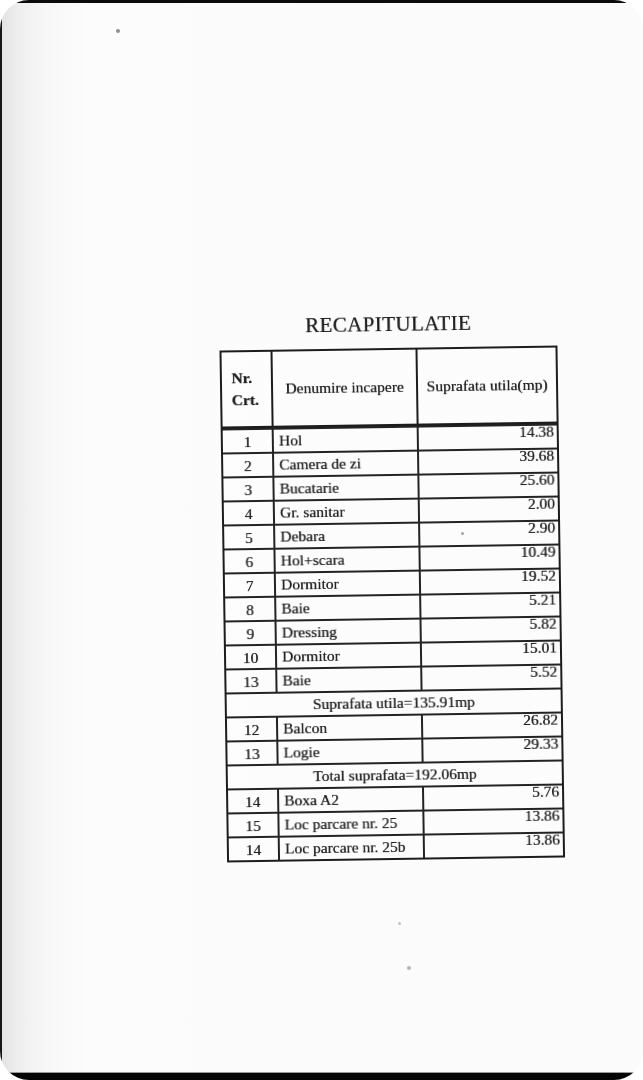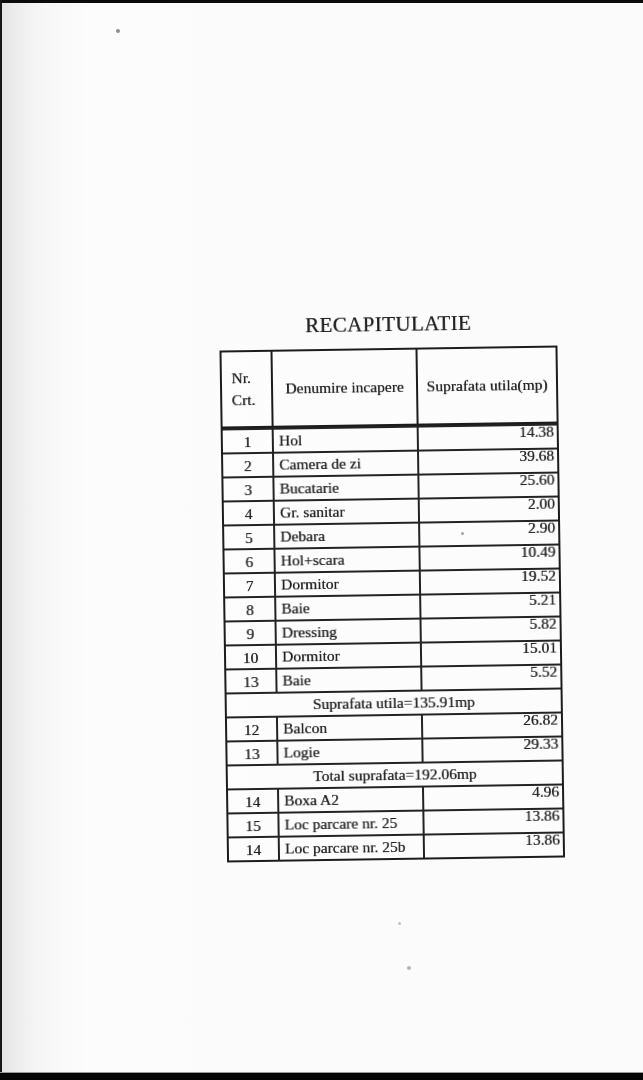--- a/index.html
+++ b/index.html
@@ -9,20 +9,21 @@
   }
   .canvas {
     position: relative;
     width: 643px;
     height: 1080px;
     overflow: hidden;
     background:
       linear-gradient(to right, #e2e2e2 0px, #eeeeee 18px, #f7f7f7 45px, #fcfcfc 90px, #fbfbfb 100%);
     font-family: "Liberation Serif", "DejaVu Serif", serif;
     color: #1e1e1e;
+    border-radius: 29px;
   }
   
   .edge-top    { position:absolute; top:0; left:0; right:0; height:3px; background:#0b0b0b; }
   .edge-bottom { position:absolute; bottom:0; left:0; right:0; height:7px; background:#050505; box-shadow: 0 -1px 0 #9a9a9a; }
   .edge-left   { position:absolute; top:0; bottom:0; left:0; width:2px; background:#161616; }
 
   
   .doc {
     position: absolute;
     left: 223px;
@@ -48,21 +49,21 @@
     background: rgba(255,255,255,0.35);
   }
   .hrow {
     display: flex;
     height: 76px;
     border-bottom: 2px solid #1c1c1c;
     box-sizing: border-box;
   }
   .hcell { display:flex; align-items:center; justify-content:center; box-sizing:border-box; font-size:15.5px; text-align:center; }
   .hc1 { width: 49px; }
-  .hc1 .wrapbox { width: 30px; line-height: 1.45; text-align:left; }
+  .hc1 .wrapbox { width: 30px; line-height: 1.45; text-align:left;font-weight:bold; }
   .hc2 { width: 145px; border-left: 2px solid #1c1c1c; }
   .hc3 { flex: 1; border-left: 2px solid #1c1c1c; padding: 0 2px; }
 
   .drow {
     display: flex;
     height: 24px;
     border-top: 2px solid #232323;
     box-sizing: border-box;
     font-size: 15.5px;
   }
@@ -179,21 +180,21 @@
         <div class="cell-nr">13</div>
         <div class="cell-name">Logie</div>
         <div class="cell-val"><span>29.33</span></div>
       </div>
 
       <div class="srow">Total suprafata=192.06mp</div>
 
       <div class="drow">
         <div class="cell-nr">14</div>
         <div class="cell-name">Boxa A2</div>
-        <div class="cell-val"><span>4.96</span></div>
+        <div class="cell-val"><span>5.76</span></div>
       </div>
       <div class="drow">
         <div class="cell-nr">15</div>
         <div class="cell-name">Loc parcare nr. 25</div>
         <div class="cell-val"><span>13.86</span></div>
       </div>
       <div class="drow">
         <div class="cell-nr">14</div>
         <div class="cell-name">Loc parcare nr. 25b</div>
         <div class="cell-val"><span>13.86</span></div>

